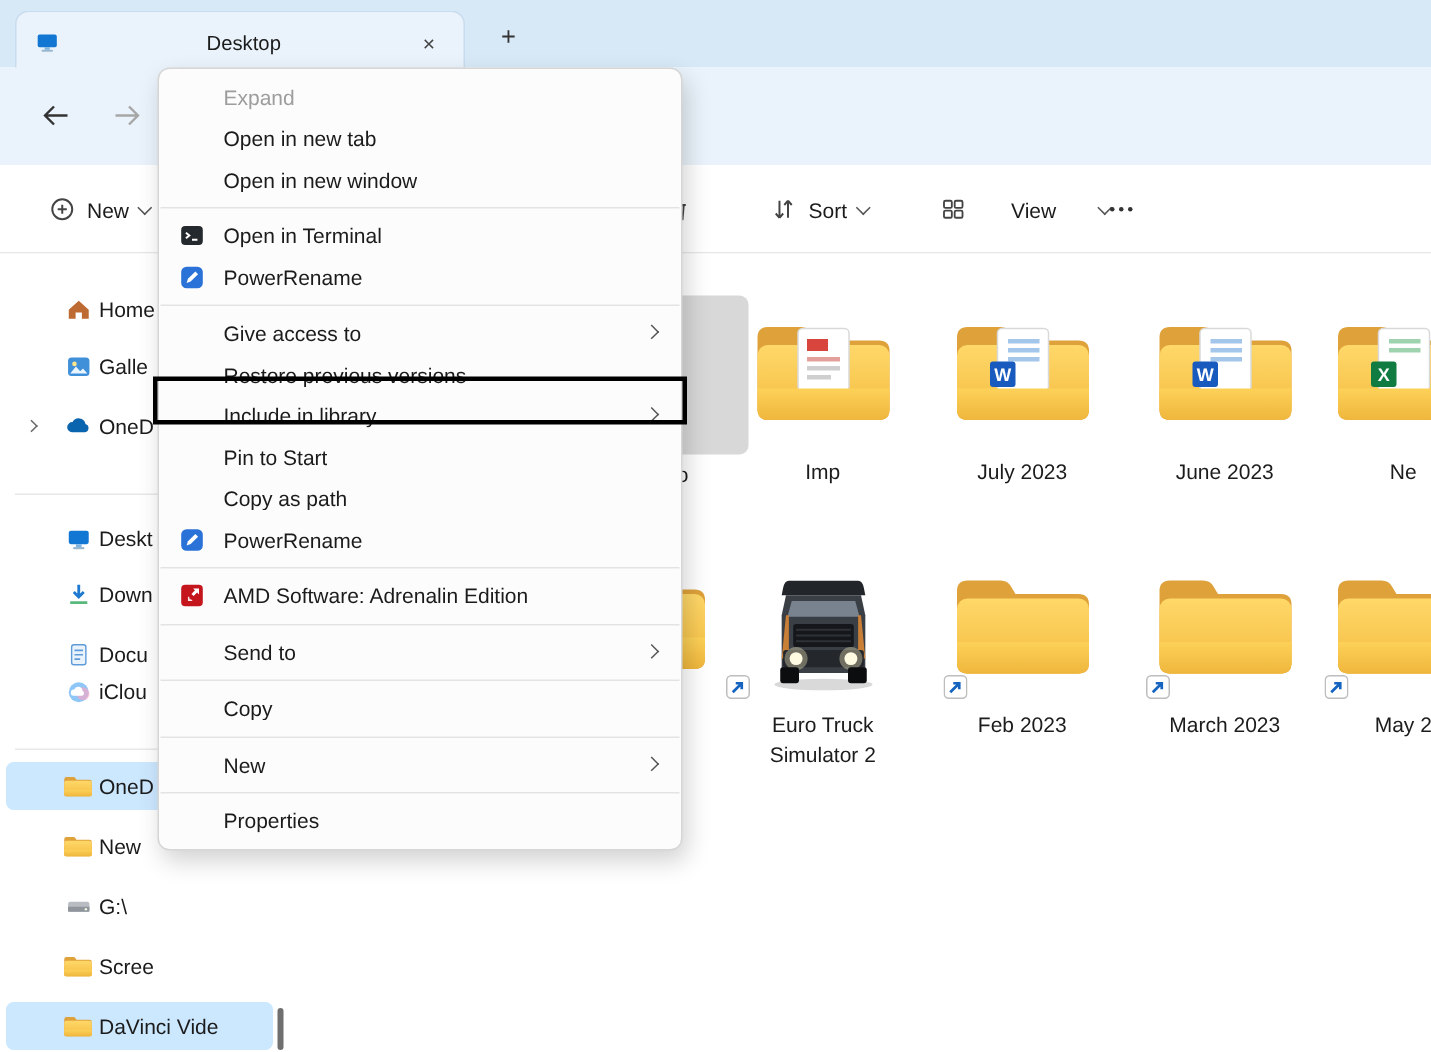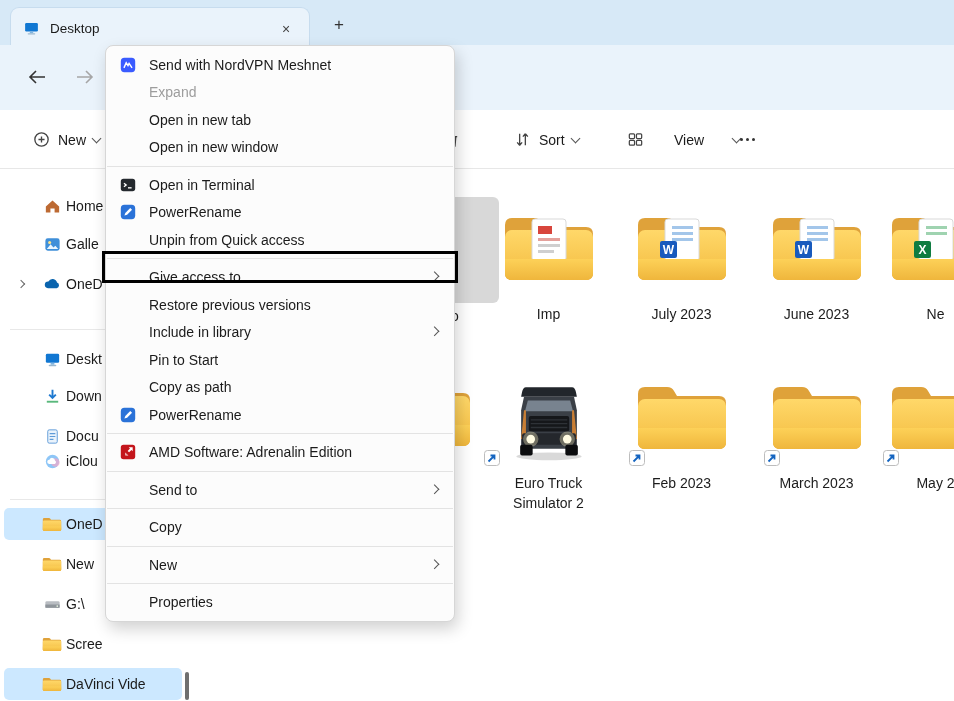--- a/index.html
+++ b/index.html
@@ -4,21 +4,21 @@
 <style>
   * { margin:0; padding:0; box-sizing:border-box; }
   html,body { background:#fff; }
   body { font-family:"Liberation Sans","DejaVu Sans",sans-serif; color:#1b1b1b; }
   .window { position:relative; width:954px; height:701px; background:#fff; overflow:hidden; }
 
   
   .titlebar { position:absolute; left:0; top:0; width:100%; height:45px; background:#d7e9f7; }
   .tab { position:absolute; left:10px; top:7px; width:300px; height:42px; background:#eaf3fb;
          border:1px solid #c7dcee; border-bottom:none; border-radius:9px 9px 0 0;
-         display:flex; align-items:center; padding:16px 12px; }
+         display:flex; align-items:center; padding:16px 12px;text-align:center; }
   .tab-icon { width:17px; height:17px; margin-right:10px; flex:0 0 auto; }
   .tab-title { font-size:13.5px; color:#1b1b1b; flex:1; }
   .tab-close { width:22px; height:22px; border-radius:4px; display:flex; align-items:center; justify-content:center;
                font-size:14px; color:#444; }
   .newtab { position:absolute; left:326px; top:12px; width:26px; height:26px; border-radius:4px;
             display:flex; align-items:center; justify-content:center; font-size:17px; color:#333; }
 
   
   .navrow { position:absolute; left:0; top:45px; width:100%; height:65px; background:#eaf3fb; }
   .navbtn { position:absolute; top:16px; width:34px; height:32px; border-radius:5px;
@@ -452,29 +452,20 @@
             <use href="#shortcutBadge"></use>
           </svg>
       </div>
       <div class="flabel">May 2</div>
     </div>
 
   </div>
 
   <div class="menu">
 
-    <div class="mi">
-      <span class="mic">
-        <svg width="18" height="18" viewBox="0 0 20 20">
-          <rect x="2" y="2" width="16" height="16" rx="4" fill="#3a5bff"></rect>
-          <path d="M5.5 13.2 L8 7.5 l2 3.2 1.2-2.4 L14.5 13.2" stroke="#fff" stroke-width="1.6" fill="none"></path>
-        </svg>
-      </span>
-      <span class="mil">Send with NordVPN Meshnet</span>
-    </div>
 
     <div class="mi disabled">
       <span class="mil">Expand</span>
     </div>
 
     <div class="mi">
       <span class="mil">Open in new tab</span>
     </div>
 
     <div class="mi">
@@ -498,23 +489,20 @@
       <span class="mic">
         <svg width="18" height="18" viewBox="0 0 20 20">
           <rect x="2" y="2" width="16" height="16" rx="4" fill="#2a72d8"></rect>
           <path d="M6 14 l1-3 5.5-5.5 2 2 L9 13 Z" fill="#fff"></path>
         </svg>
       </span>
       <span class="mil">PowerRename</span>
     </div>
 
 
-    <div class="mi">
-      <span class="mil">Unpin from Quick access</span>
-    </div>
 
     <div class="msep"></div>
 
     <div class="mi">
       <span class="mil">Give access to</span>
       <span class="mchev"></span>
     </div>
 
     <div class="mi">
       <span class="mil">Restore previous versions</span>

